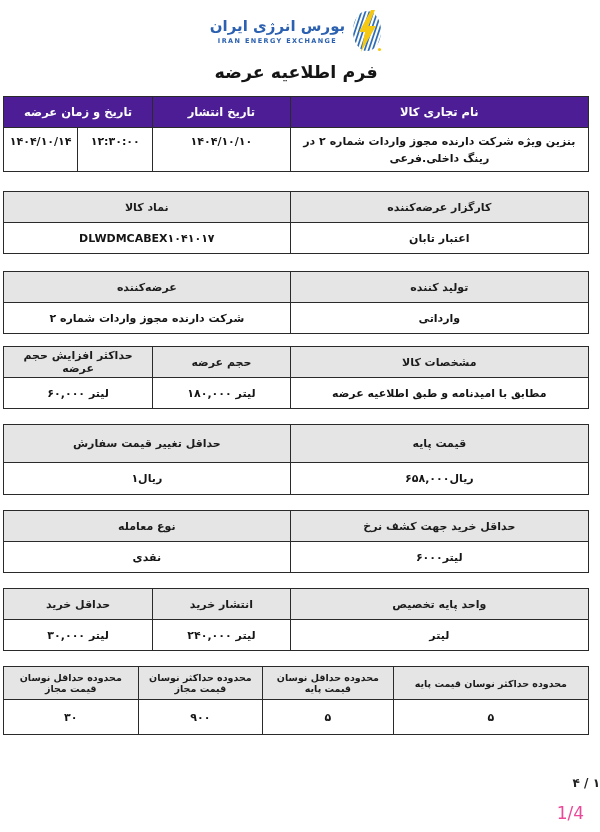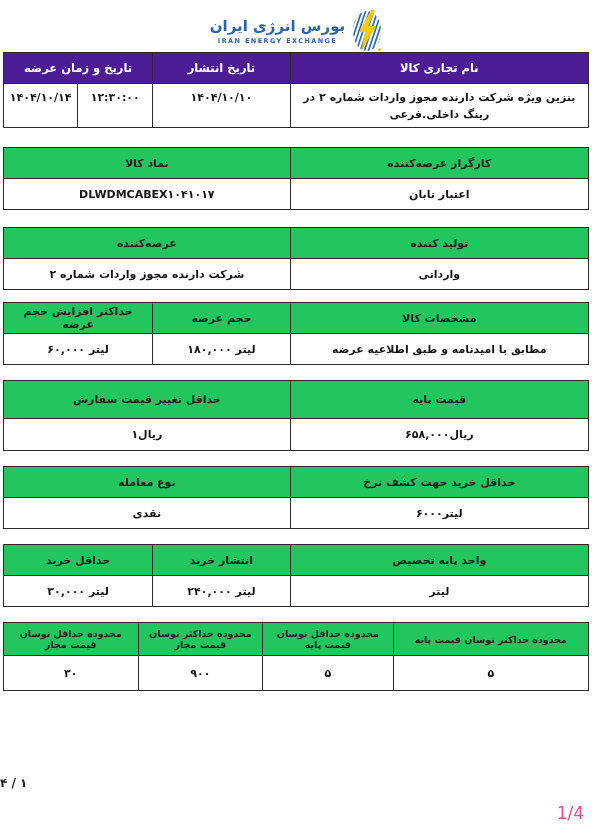--- a/index.html
+++ b/index.html
@@ -16,36 +16,36 @@
   .logo-fa{font-size:15px;font-weight:700;color:#2b61b0;line-height:1.2;}
   .logo-en{font-size:6.5px;font-weight:700;letter-spacing:1.4px;color:#2b61b0;margin-top:2px;}
   .logo-mark{width:30px;height:42px;}
 
   
   .title{font-size:17.5px;font-weight:700;text-align:center;margin:10px 0 14px 0;color:#151515;}
 
   
   table{width:100%;border-collapse:collapse;table-layout:fixed;}
   th,td{border:1px solid #2a2a2a;text-align:center;vertical-align:middle;overflow:hidden;}
-  th{background:#22c55e;font-weight:700;font-size:11px;height:26px;padding:2px 4px;color:#1c1c1c;}
+  th{background:#e5e5e5;font-weight:700;font-size:11px;height:26px;padding:2px 4px;color:#1c1c1c;}
   td{font-size:11px;font-weight:600;height:26px;padding:2px 4px;color:#151515;}
   .t1{margin-top:0;}
   .t1 th.blue{background:#4c1d95;color:#ffffff;font-size:11.5px;}
   .t1 td{height:36px;vertical-align:top;padding-top:5px;line-height:1.55;}
   .tbl{margin-bottom:15px;}
   .t1.tbl{margin-bottom:19px;}
   .t2.tbl{margin-bottom:17px;}
   .t3.tbl{margin-bottom:12px;}
   .t5 th{height:33px;}
   .t5 td{height:27px;}
   .t8 th{font-size:9.5px;height:28px;padding:2px 2px;}
   .t8 td{height:30px;}
 
   
-  .page-num{position:absolute;left:0;right:0;top:776px;text-align:left;font-size:12px;font-weight:600;color:#222;}
+  .page-num{position:absolute;left:0;right:0;top:776px;text-align:right;font-size:12px;font-weight:600;color:#222;}
   .page-indicator{position:absolute;right:16px;top:803px;font-size:17px;color:#ec4899;direction:ltr;}
 </style>
 </head>
 <body>
 
 <div class="page">
 
   <div class="logo">
     <div class="logo-text">
       <div class="logo-fa">بورس انرژی ایران</div>
@@ -69,20 +69,21 @@
         <line x1="16" y1="42" x2="30" y2="0"></line>
           <line x1="20" y1="42" x2="34" y2="0"></line>
         <line x1="24" y1="42" x2="38" y2="0"></line>
           <line x1="28" y1="42" x2="42" y2="0"></line>
       </g>
       <polygon fill="#f5c913" points="19,0 7,22 13,22 9,42 24,16 16.5,16 23,0"></polygon>
       <circle cx="27.5" cy="39.5" r="1.6" fill="#f5c913"></circle>
     </svg>
   </div>
 
+  <h1 class="title">فرم اطلاعیه عرضه</h1>
 
   <table class="tbl t1">
     <colgroup>
         <col style="width:51%">
         <col style="width:23.5%">
         <col style="width:12.8%">
         <col style="width:12.7%">
       </colgroup>
     <tbody>
         <tr>

